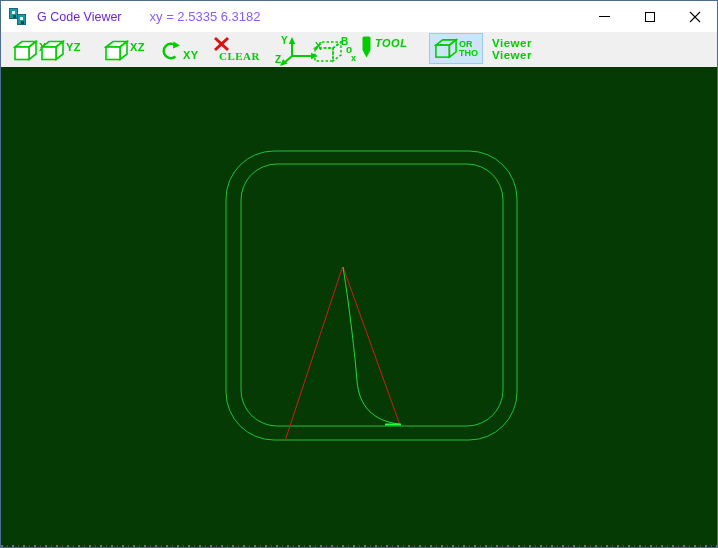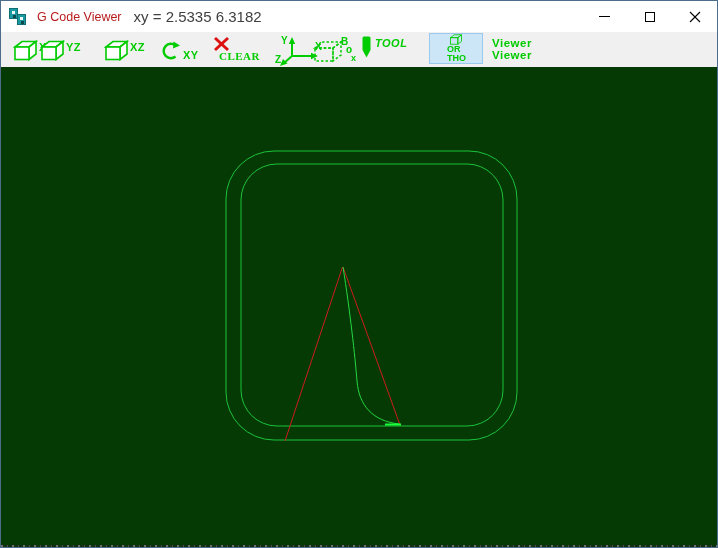--- a/index.html
+++ b/index.html
@@ -17,22 +17,22 @@
   .app-icon .blk {
     position:absolute; width:9px; height:11px; background:#1a9aa0;
     border:1px solid #0f6e74;
   }
   .app-icon .blk.b1 { left:0; top:0; }
   .app-icon .blk.b2 { left:8px; top:6px; }
   .app-icon .blk i {
     position:absolute; width:3px; height:3px; background:#e8f6f6; left:2px; top:2px;
   }
   .app-icon .blk i + i { left:3px; top:6px; background:#0c4a4e; }
-  .title-text { margin-left:10px; font-size:12.5px; color:#b91c1c; white-space:pre; }
-  .title-coords { margin-left:12px; font-size:15px; color:#404040; white-space:pre; }
+  .title-text { margin-left:10px; font-size:12.5px; color:#6d28d9; white-space:pre; }
+  .title-coords { margin-left:28px; font-size:13px; color:#8b5cf6; white-space:pre; }
   .win-controls { position:absolute; right:0; top:0; height:31px; display:flex; }
   .win-btn { width:45px; height:31px; display:flex; align-items:center; justify-content:center; background:#ffffff; }
   .glyph-min { width:11px; height:1px; background:#000; display:block; }
   .glyph-max { width:10px; height:10px; border:1px solid #000; display:block; }
   
   .toolbar {
     position:absolute; left:0; top:31px; width:716px; height:35px;
     background:#f0f0f0; color:var(--icon-green,#00cc00);
   }
   .tb-item { position:absolute; display:flex; align-items:flex-start; cursor:default; }
@@ -181,21 +181,21 @@
       <span class="letter lx">x</span>
     </div>
 
     <div class="tb-item tb-tool" style="left:360px;font-style:italic;">
       <svg class="g-icon" width="11" height="23" viewBox="0 0 11 23">
         <path d="M 1.5 2 Q 1.5 0.5 3 0.5 L 8 0.5 Q 9.5 0.5 9.5 2 L 9.5 14 L 5.5 21.5 L 1.5 14 Z" fill="currentColor"></path>
       </svg>
       <span class="tb-label">TOOL</span>
     </div>
 
-    <div class="tb-item tb-ortho" style="left:428px;flex-direction:column;">
+    <div class="tb-item tb-ortho" style="left:428px;">
       <svg class="g-icon" width="24" height="21" viewBox="0 0 25 21">
         <polygon points="2,7 9,1.5 23,1.5 16,7" fill="none" stroke="currentColor" stroke-width="1.6"></polygon>
         <polygon points="16,7 23,1.5 23,14 16,19.5" fill="none" stroke="currentColor" stroke-width="1.6"></polygon>
         <rect x="2" y="7" width="14" height="12.5" fill="none" stroke="currentColor" stroke-width="1.6"></rect>
       </svg>
       <span class="stack">
         <span class="tb-label">OR</span>
         <span class="tb-label">THO</span>
       </span>
     </div>

